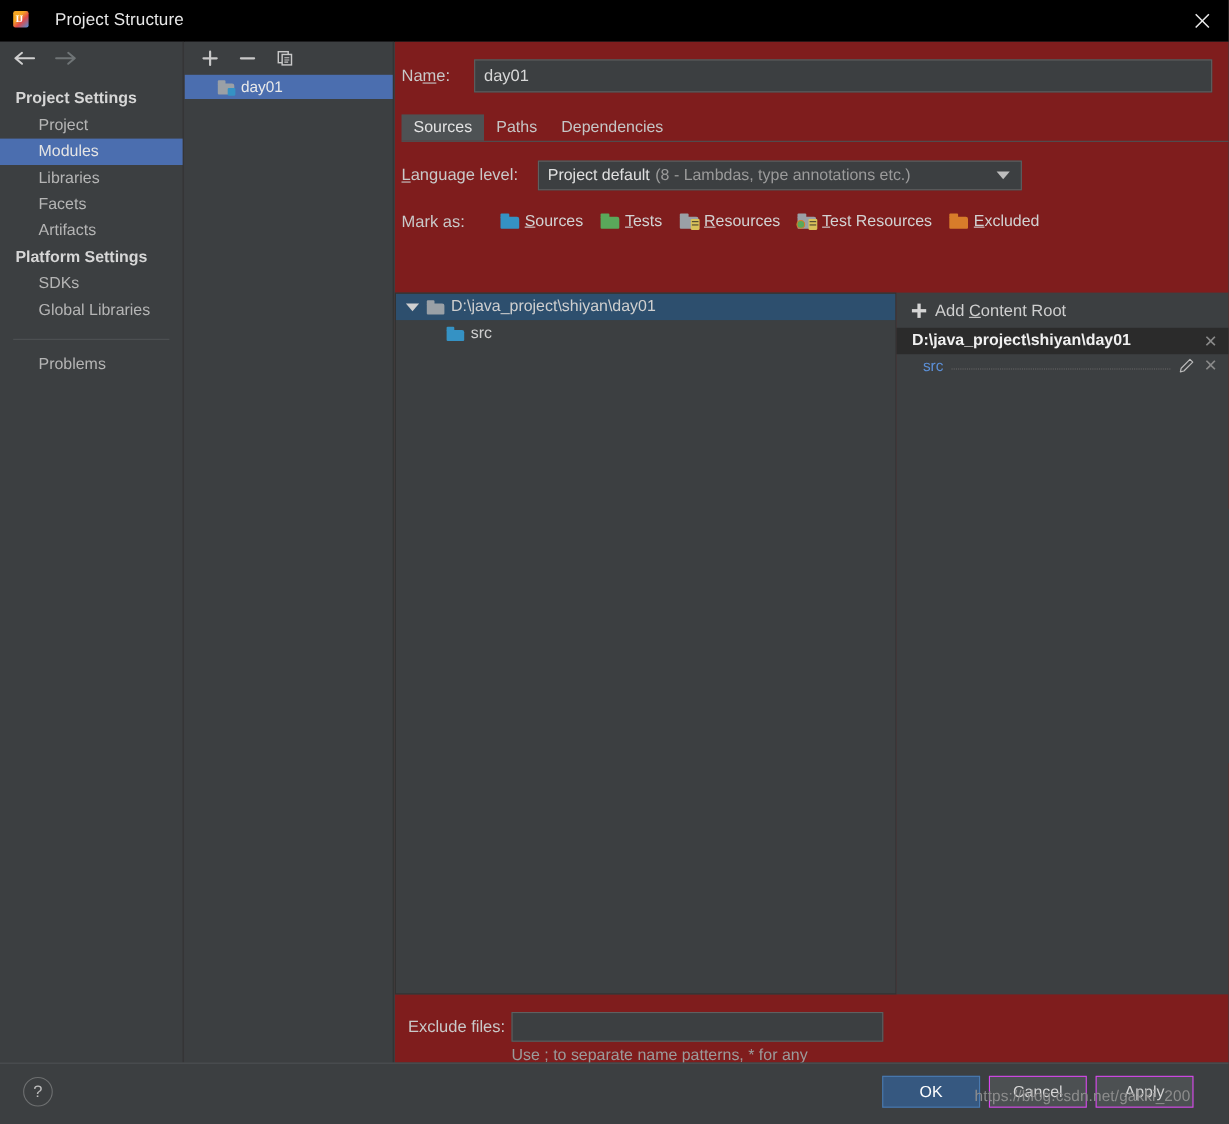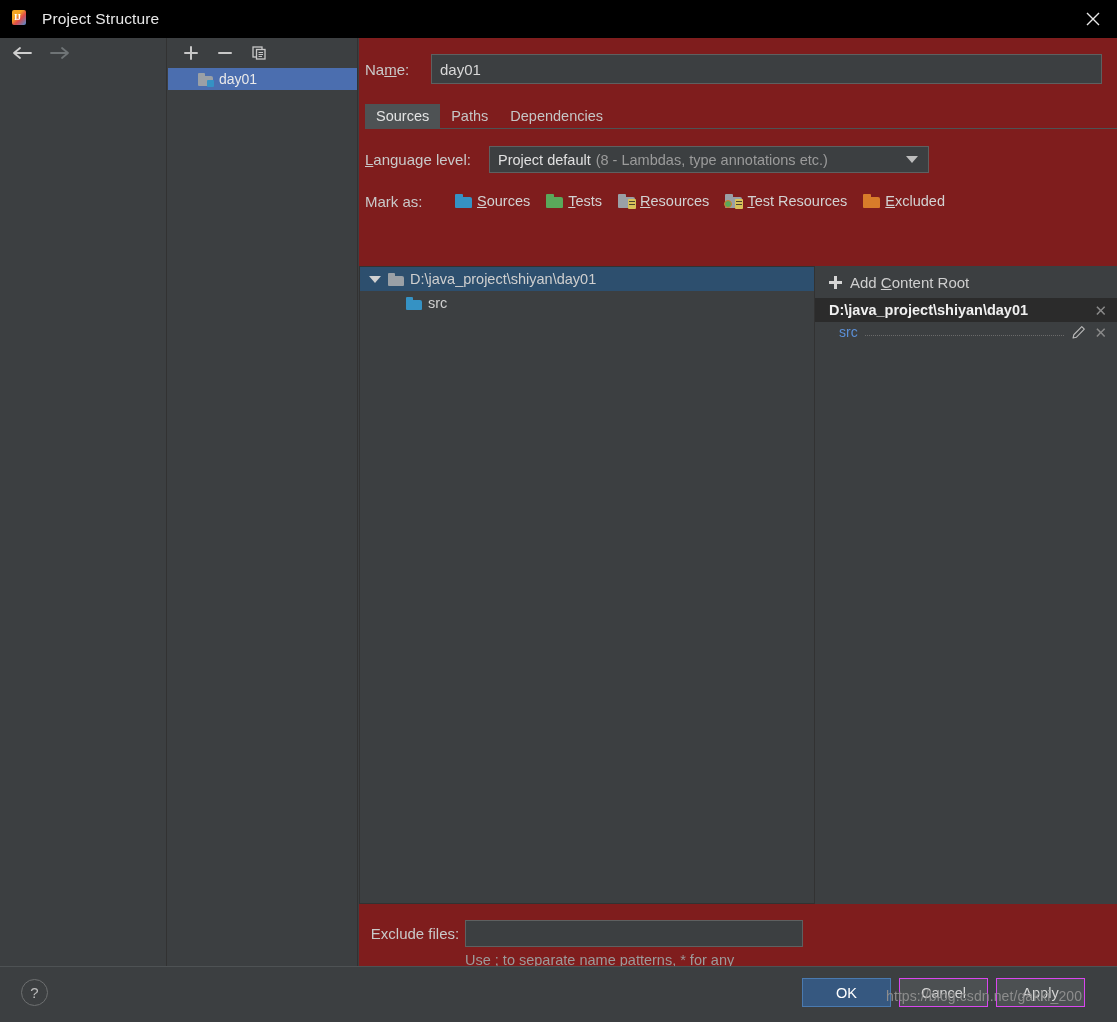--- a/index.html
+++ b/index.html
@@ -20,21 +20,21 @@
   .app-icon .sq {
     position:absolute; left:0; top:0; width:14px; height:15px;
     background:linear-gradient(135deg,#f5a623 0%,#f5a623 35%,#e04a4a 60%,#4a90d9 100%);
     border-radius:2px;
   }
   .app-icon .ij {
     position:absolute; left:2px; top:2px; font-size:9px; color:#fff;
     font-family:"Liberation Serif", serif; font-weight:bold; letter-spacing:-1px;
   }
   .title-text {
-    margin-left:12px; color:#e8e8e8; font-size:15.5px; letter-spacing:.1px;
+    margin-left:20px; color:#e8e8e8; font-size:15.5px; letter-spacing:.1px;
   }
   .win-close {
     position:absolute; right:0; top:0; width:48px; height:38px;
     display:flex; align-items:center; justify-content:center; cursor:pointer;
   }
   .win-close svg { width:14px; height:14px; }
 
   
   .dialog-body {
     position:absolute; left:0; top:38px; width:1117px; height:928px;
@@ -241,20 +241,33 @@
             <path d="M9 3 L3 8 L9 13 M3 8 L20 8" stroke="#cfcfcf" stroke-width="1.8" fill="none" stroke-linecap="round" stroke-linejoin="round"></path>
           </svg>
       </div>
       <div class="arrow">
         <svg viewBox="0 0 22 16">
             <path d="M13 3 L19 8 L13 13 M19 8 L2 8" stroke="#6f7476" stroke-width="1.8" fill="none" stroke-linecap="round" stroke-linejoin="round"></path>
           </svg>
       </div>
     </div>
 
+    <div class="side-list">
+      <div class="side-group">Project Settings</div>
+      <div class="side-item">Project</div>
+      <div class="side-item selected">Modules</div>
+      <div class="side-item">Libraries</div>
+      <div class="side-item">Facets</div>
+      <div class="side-item">Artifacts</div>
+      <div class="side-group">Platform Settings</div>
+      <div class="side-item">SDKs</div>
+      <div class="side-item">Global Libraries</div>
+      <div class="side-sep"></div>
+      <div class="side-item">Problems</div>
+    </div>
   </div>
 
   <div class="modules-panel">
     <div class="mod-toolbar">
       <div class="tb">
         <svg viewBox="0 0 16 16">
             <path d="M8 2 L8 14 M2 8 L14 8" stroke="#c8c8c8" stroke-width="2" stroke-linecap="round"></path>
           </svg>
       </div>
       <div class="tb">

